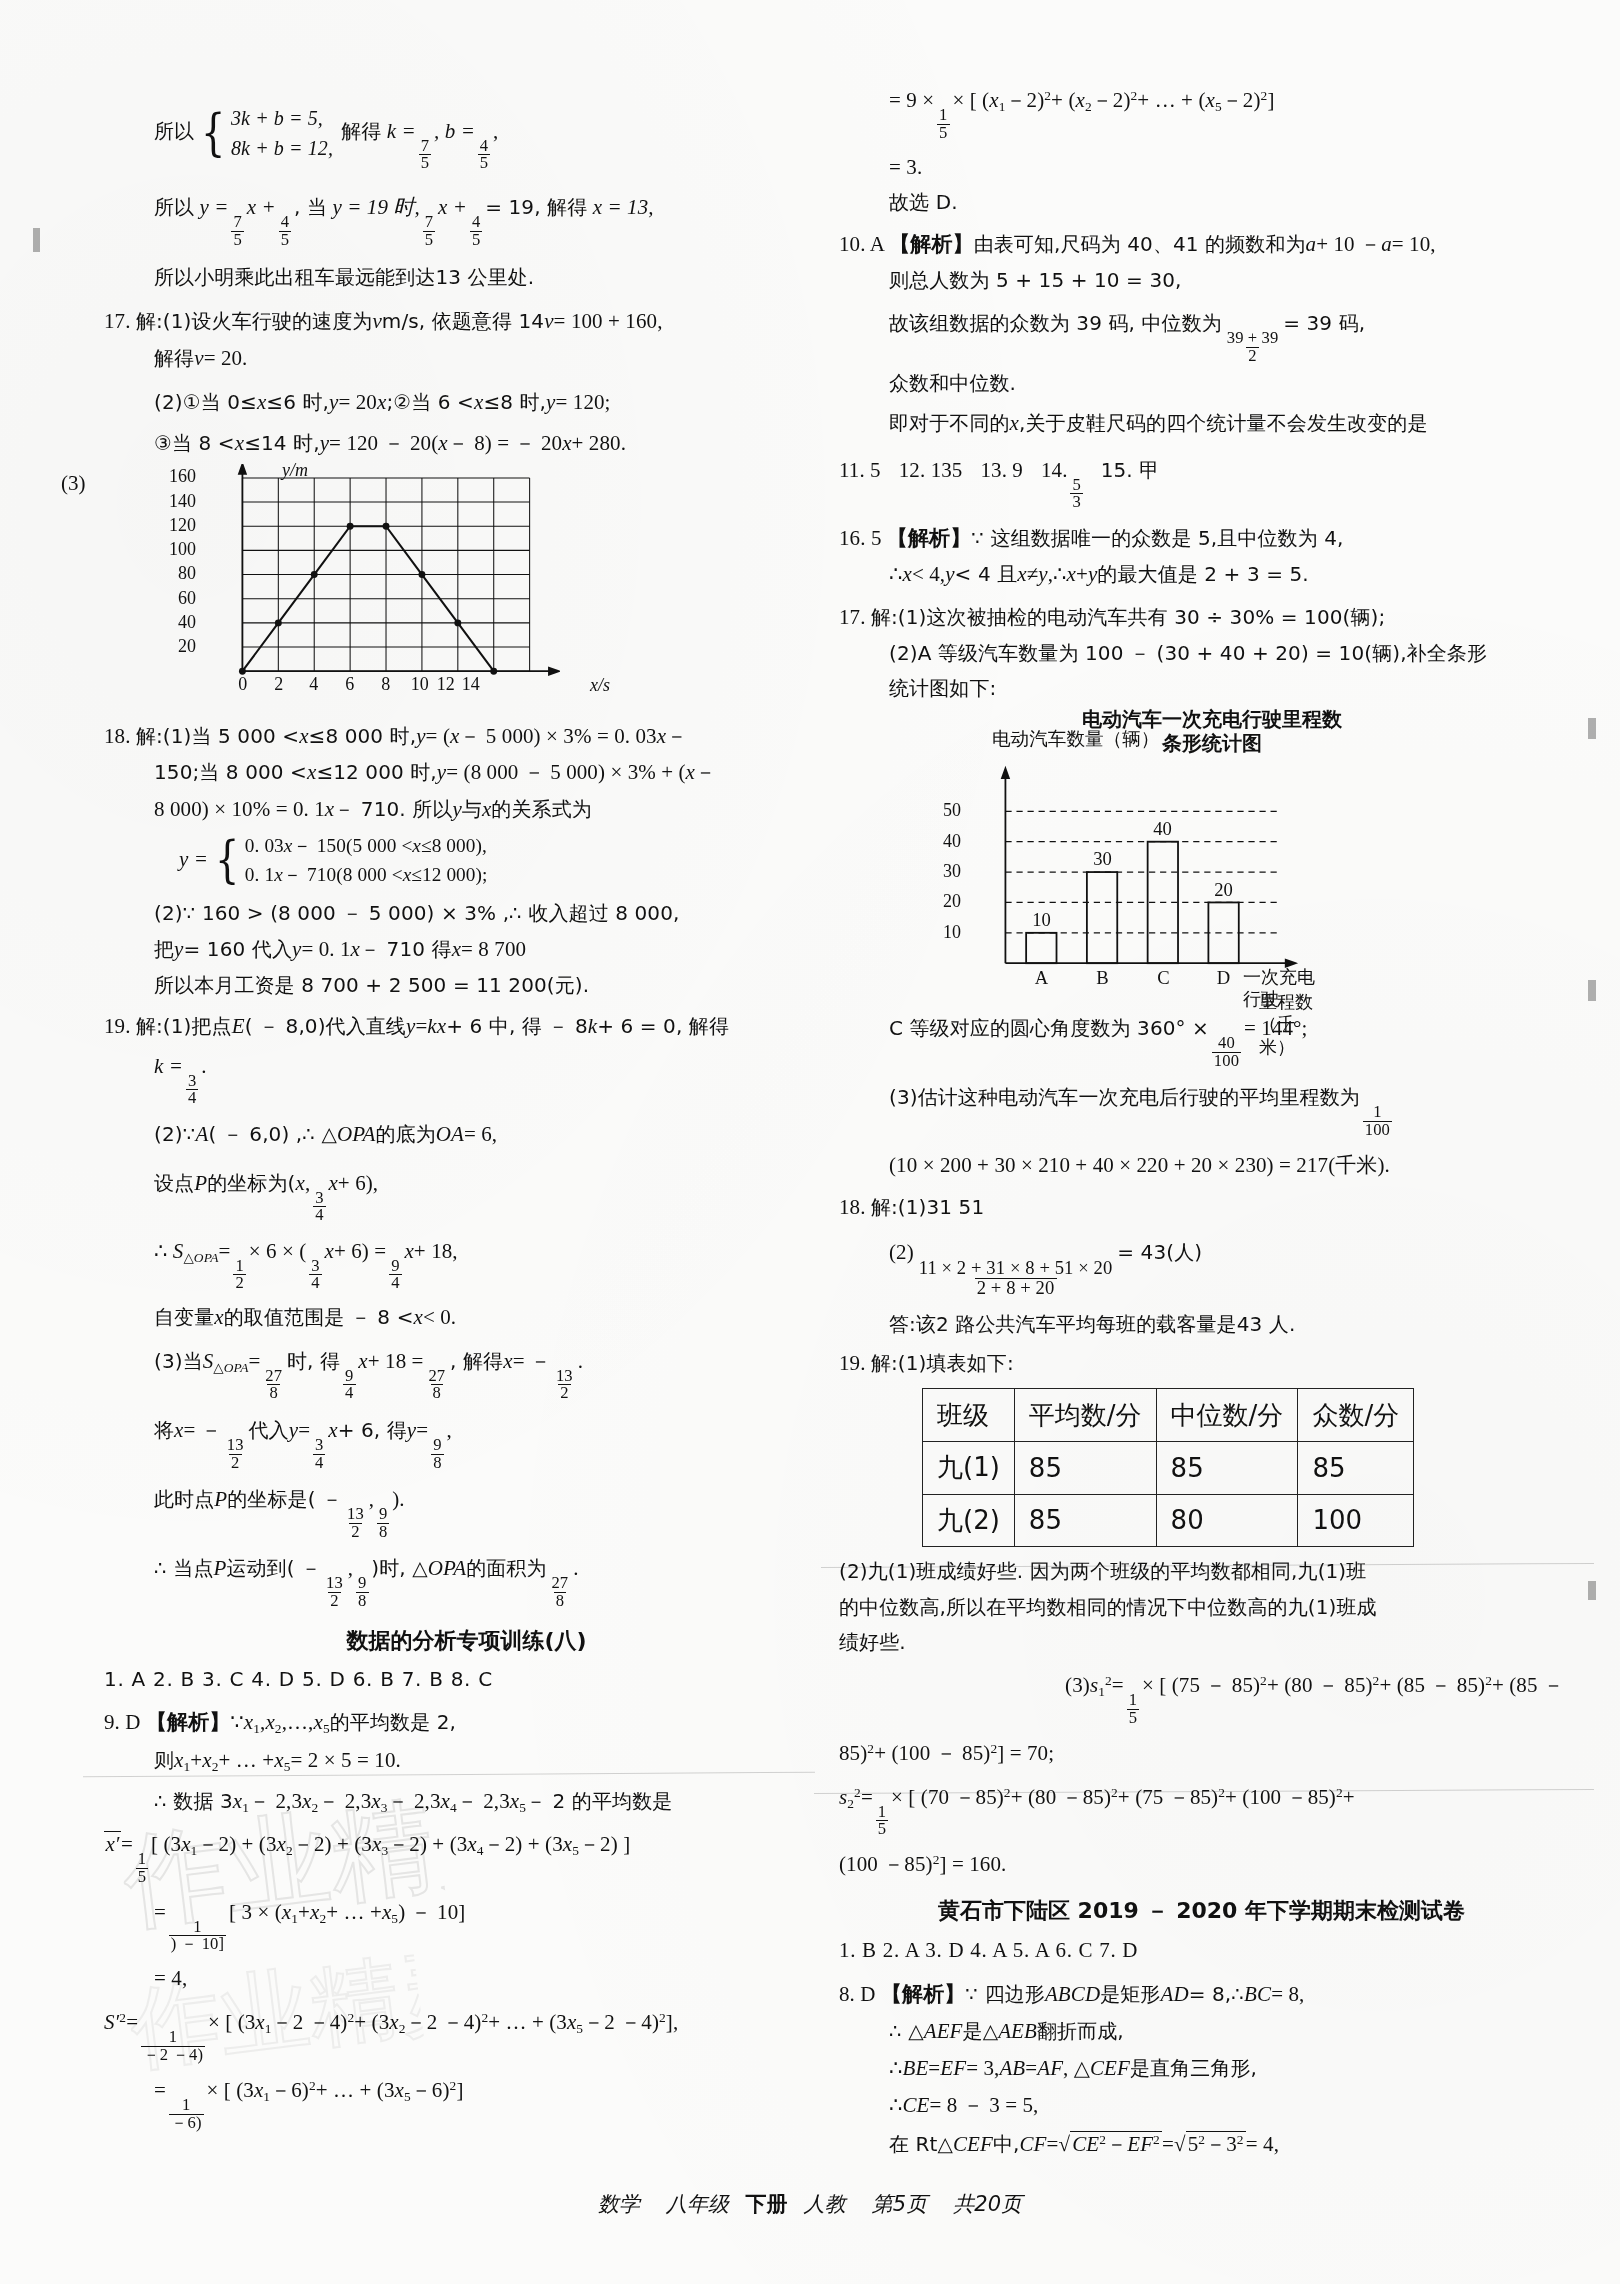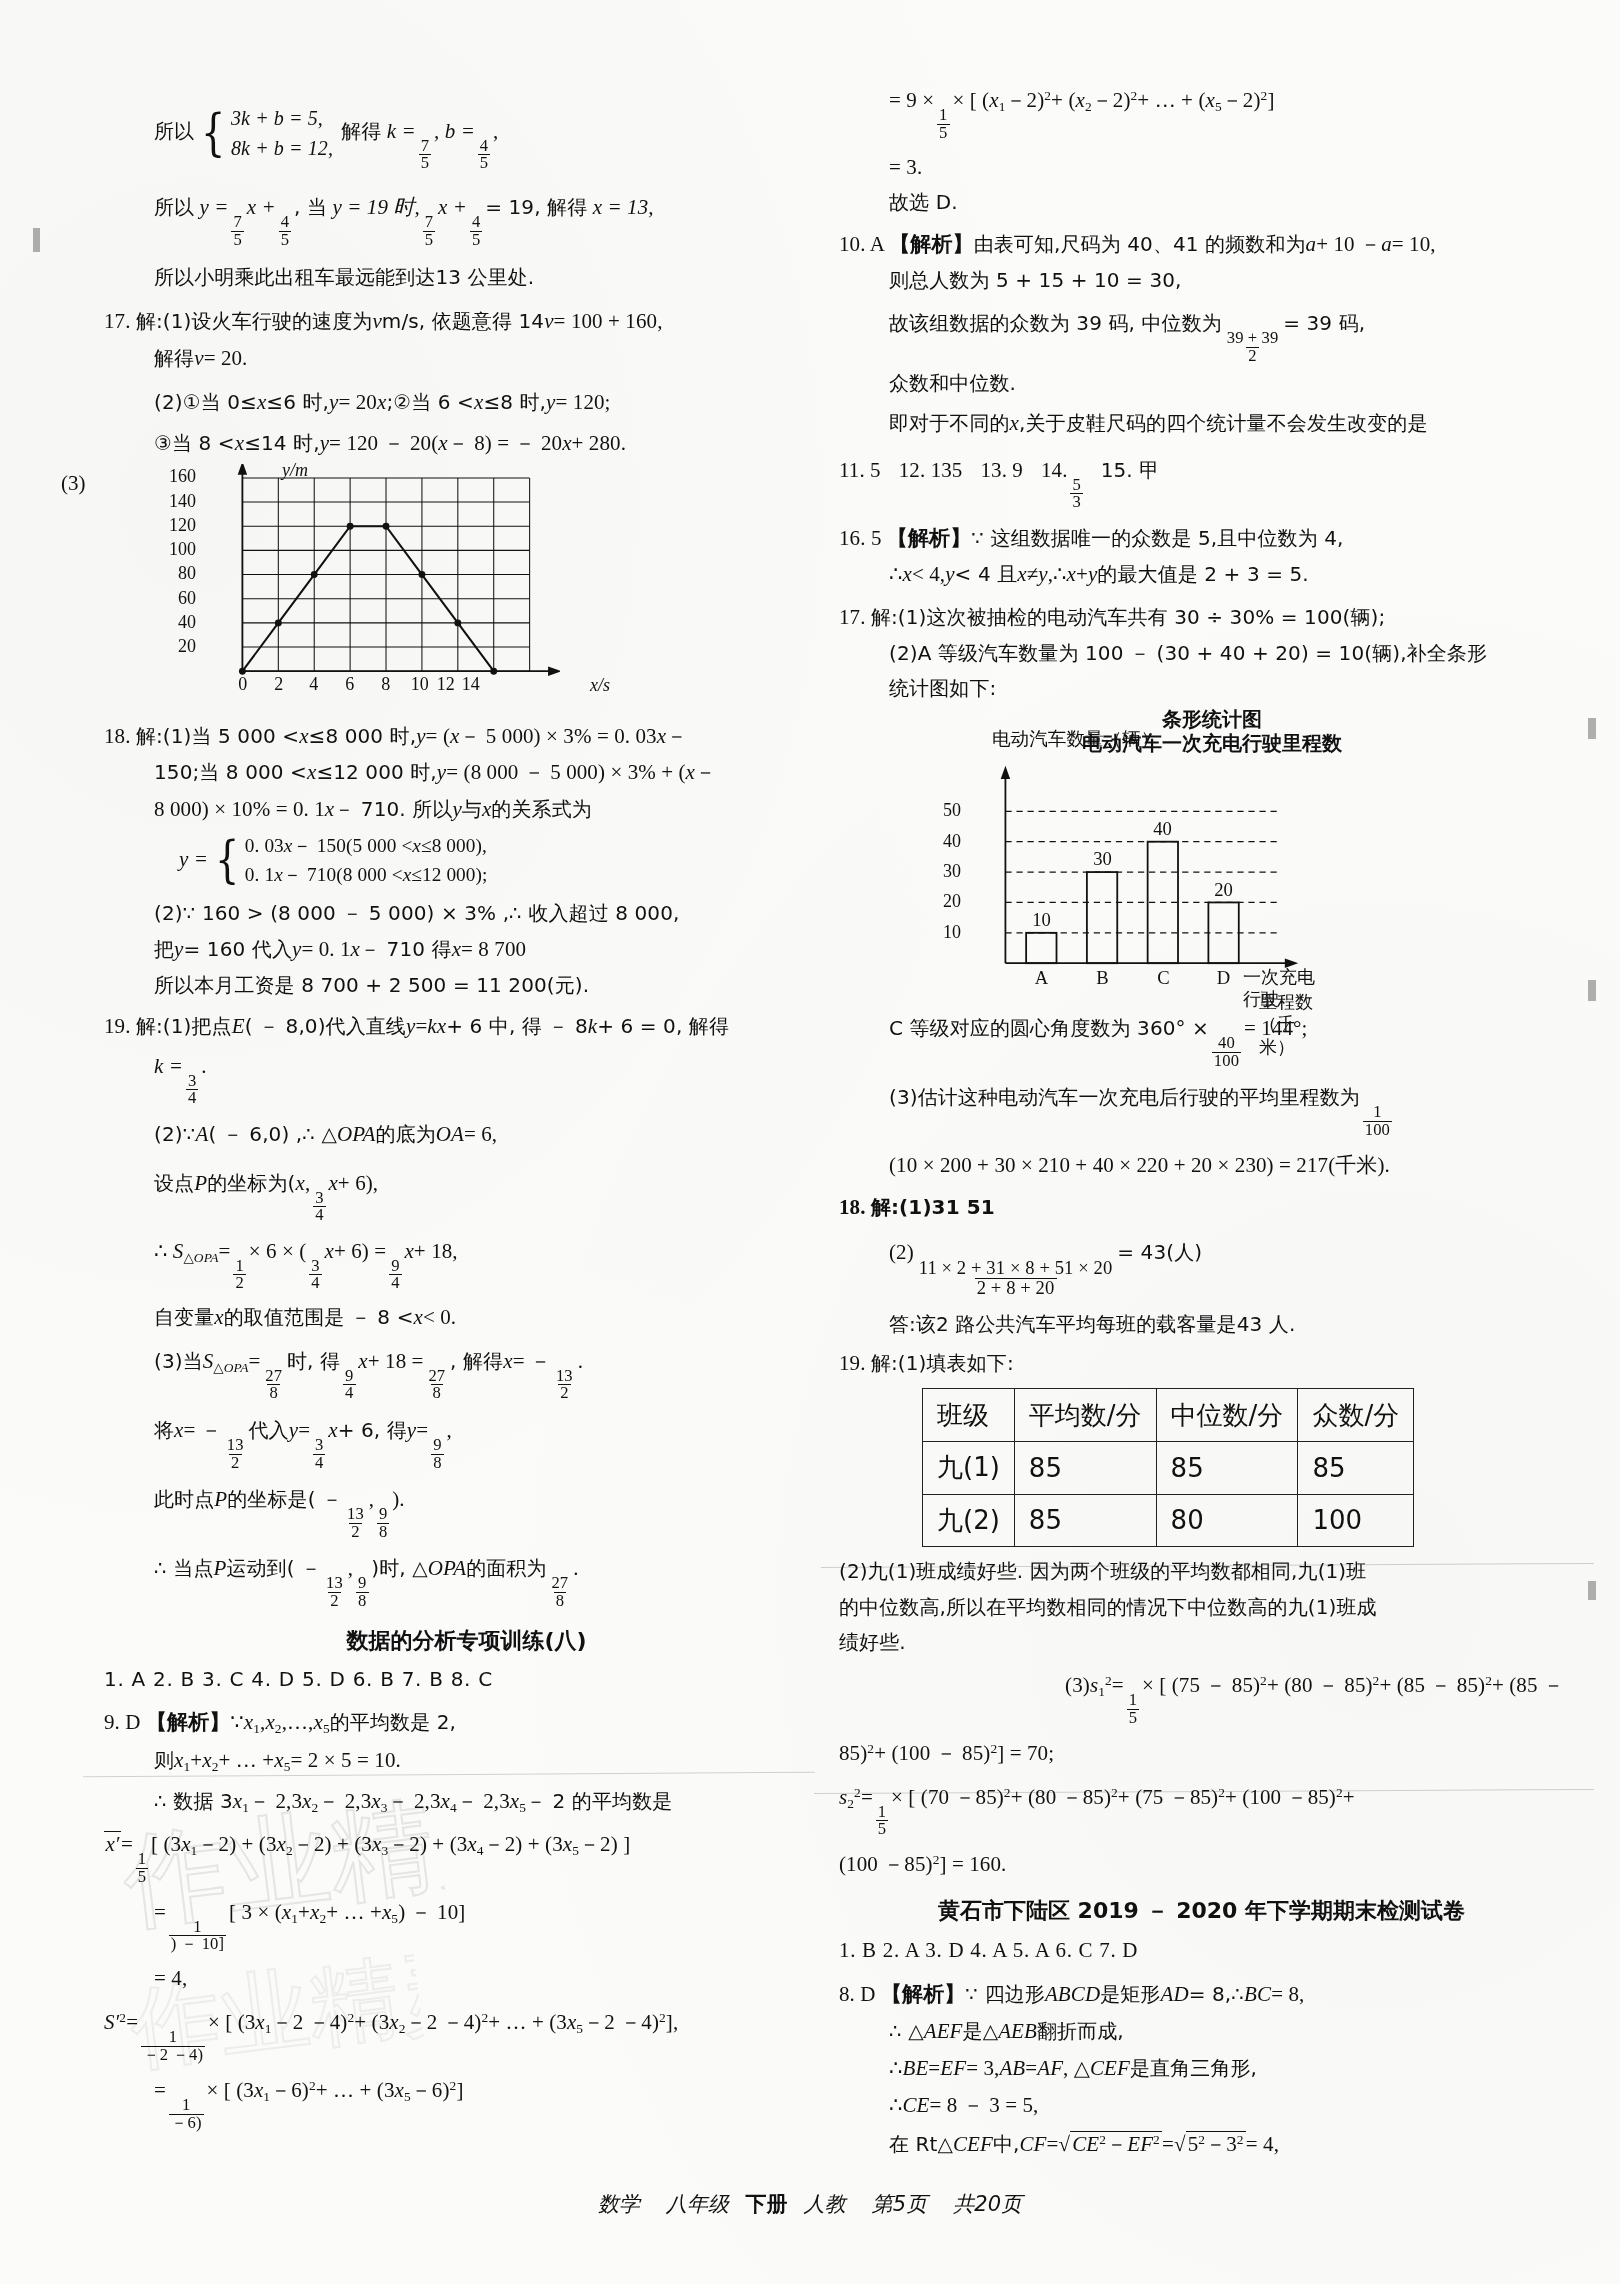--- a/index.html
+++ b/index.html
@@ -429,22 +429,22 @@
 
     <div class="line" style="margin-top:8.3px;">
       <span>17.</span>
       <span class="cn">解:(1)这次被抽检的电动汽车共有 30 ÷ 30% = 100(辆);</span>
     </div>
     <div class="line ind cn">(2)A 等级汽车数量为 100 － (30 + 40 + 20) = 10(辆),补全条形</div>
     <div class="line ind cn">统计图如下:</div>
 
     <div class="bc-wrap">
       <div class="bc-title">
+        <div>电动汽车一次充电行驶里程数</div>
         <div>条形统计图</div>
-        <div>电动汽车一次充电行驶里程数</div>
       </div>
       <div class="bc">
         <div class="axname">电动汽车数量（辆）</div>
         <svg width="359" height="228" viewBox="0 0 520 330">
 
           <g stroke="#111" stroke-width="1.8" stroke-dasharray="9 7" fill="none">
             <line x1="60" y1="256" x2="460" y2="256"></line>
             <line x1="60" y1="212" x2="460" y2="212"></line>
             <line x1="60" y1="168" x2="460" y2="168"></line>
             <line x1="60" y1="124" x2="460" y2="124"></line>
@@ -493,21 +493,21 @@
           </span><span>= 144°;</span>
     </div>
     <div class="line ind" style="margin-top:11px;">
       <span class="cn">(3)估计这种电动汽车一次充电后行驶的平均里程数为</span><span class="fr">
             <span class="n">1</span>
             <span class="d">100</span>
           </span>
     </div>
     <div class="line ind" style="margin-top:9.7px;">(10 × 200 + 30 × 210 + 40 × 220 + 20 × 230) = 217(千米).</div>
 
-    <div class="line" style="margin-top:8.3px;font-weight:bold;">
+    <div class="line" style="margin-top:8.3px;">
       <span>18.</span>
       <span class="cn">解:(1)31   51</span>
     </div>
     <div class="line ind" style="margin-top:11px;">
       <span>(2)</span><span class="fr" style="vertical-align:-0.7em;">
             <span class="n" style="font-size:18.6px;">11 × 2 + 31 × 8 + 51 × 20</span>
             <span class="d" style="font-size:18.6px;">2 + 8 + 20</span>
           </span><span class="cn">= 43(人)</span>
     </div>
     <div class="line ind cn" style="margin-top:11px;">答:该2 路公共汽车平均每班的载客量是43 人.</div>

